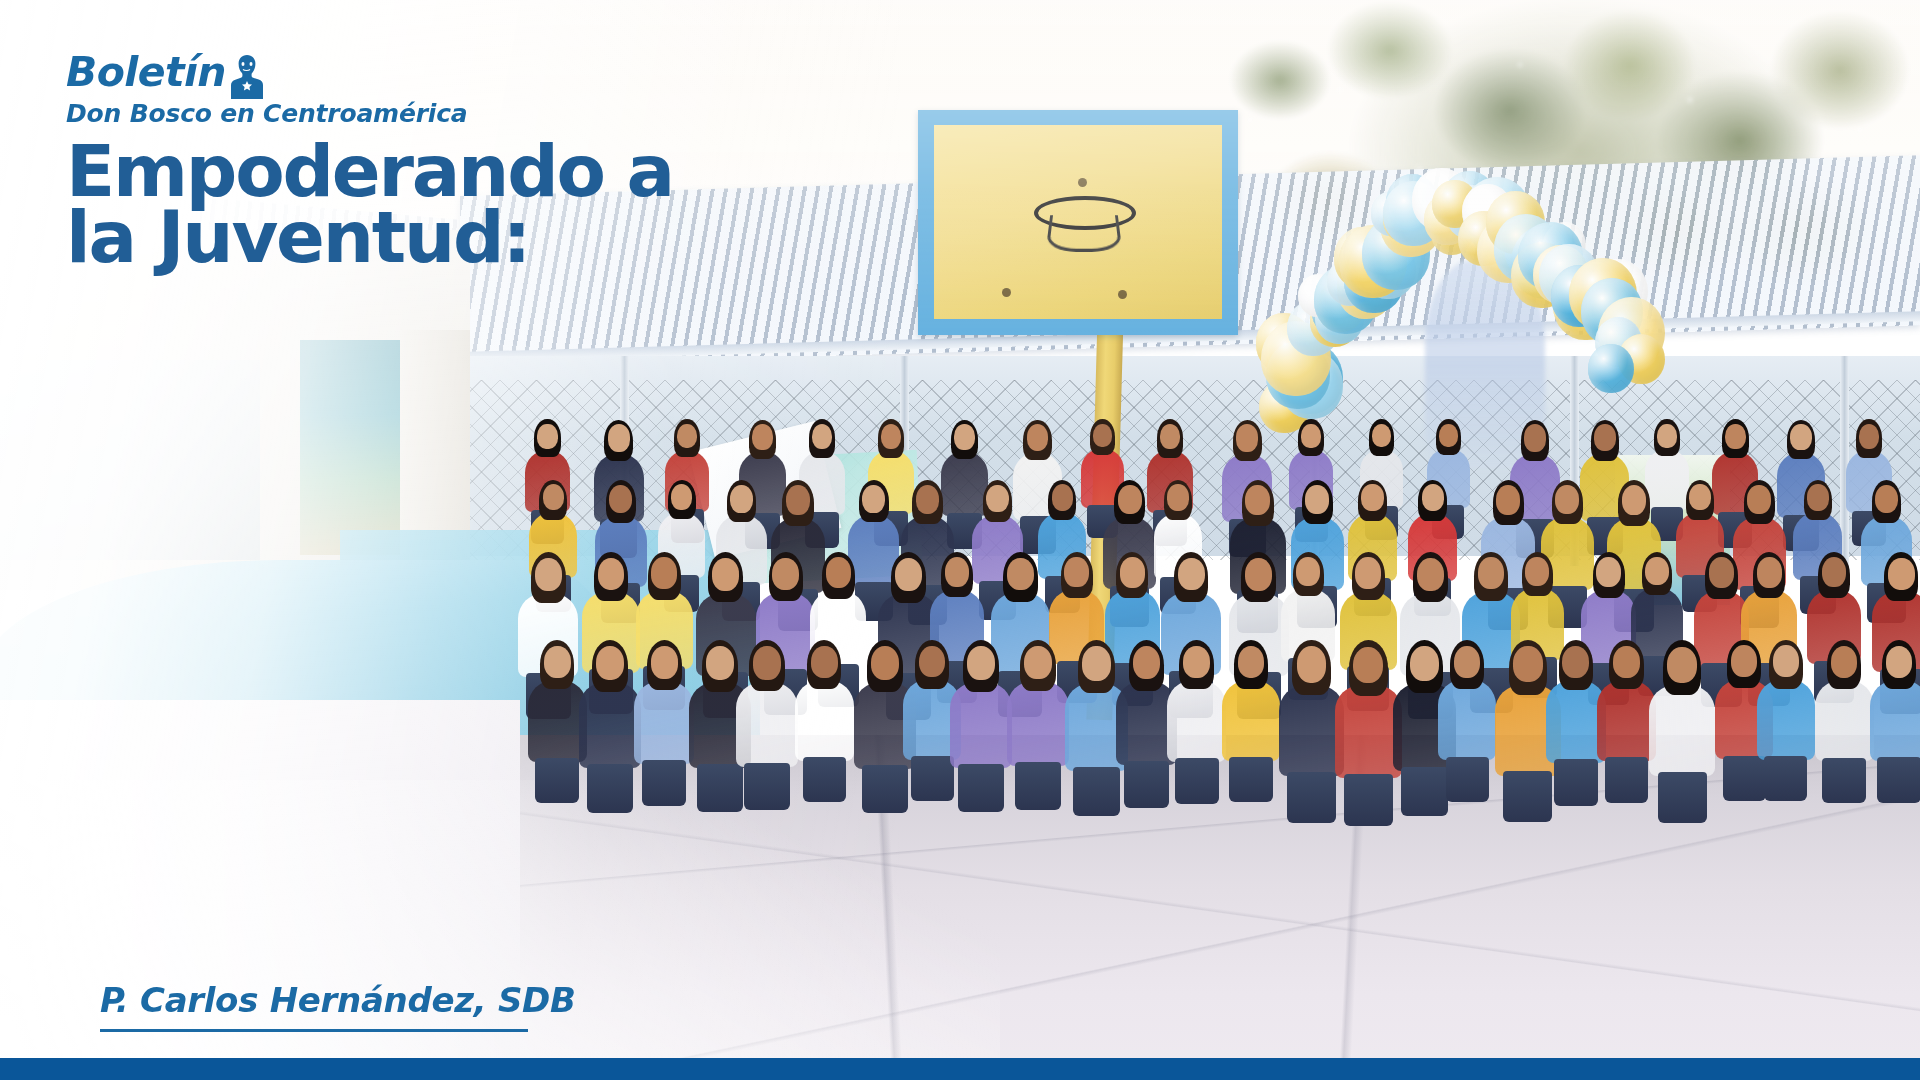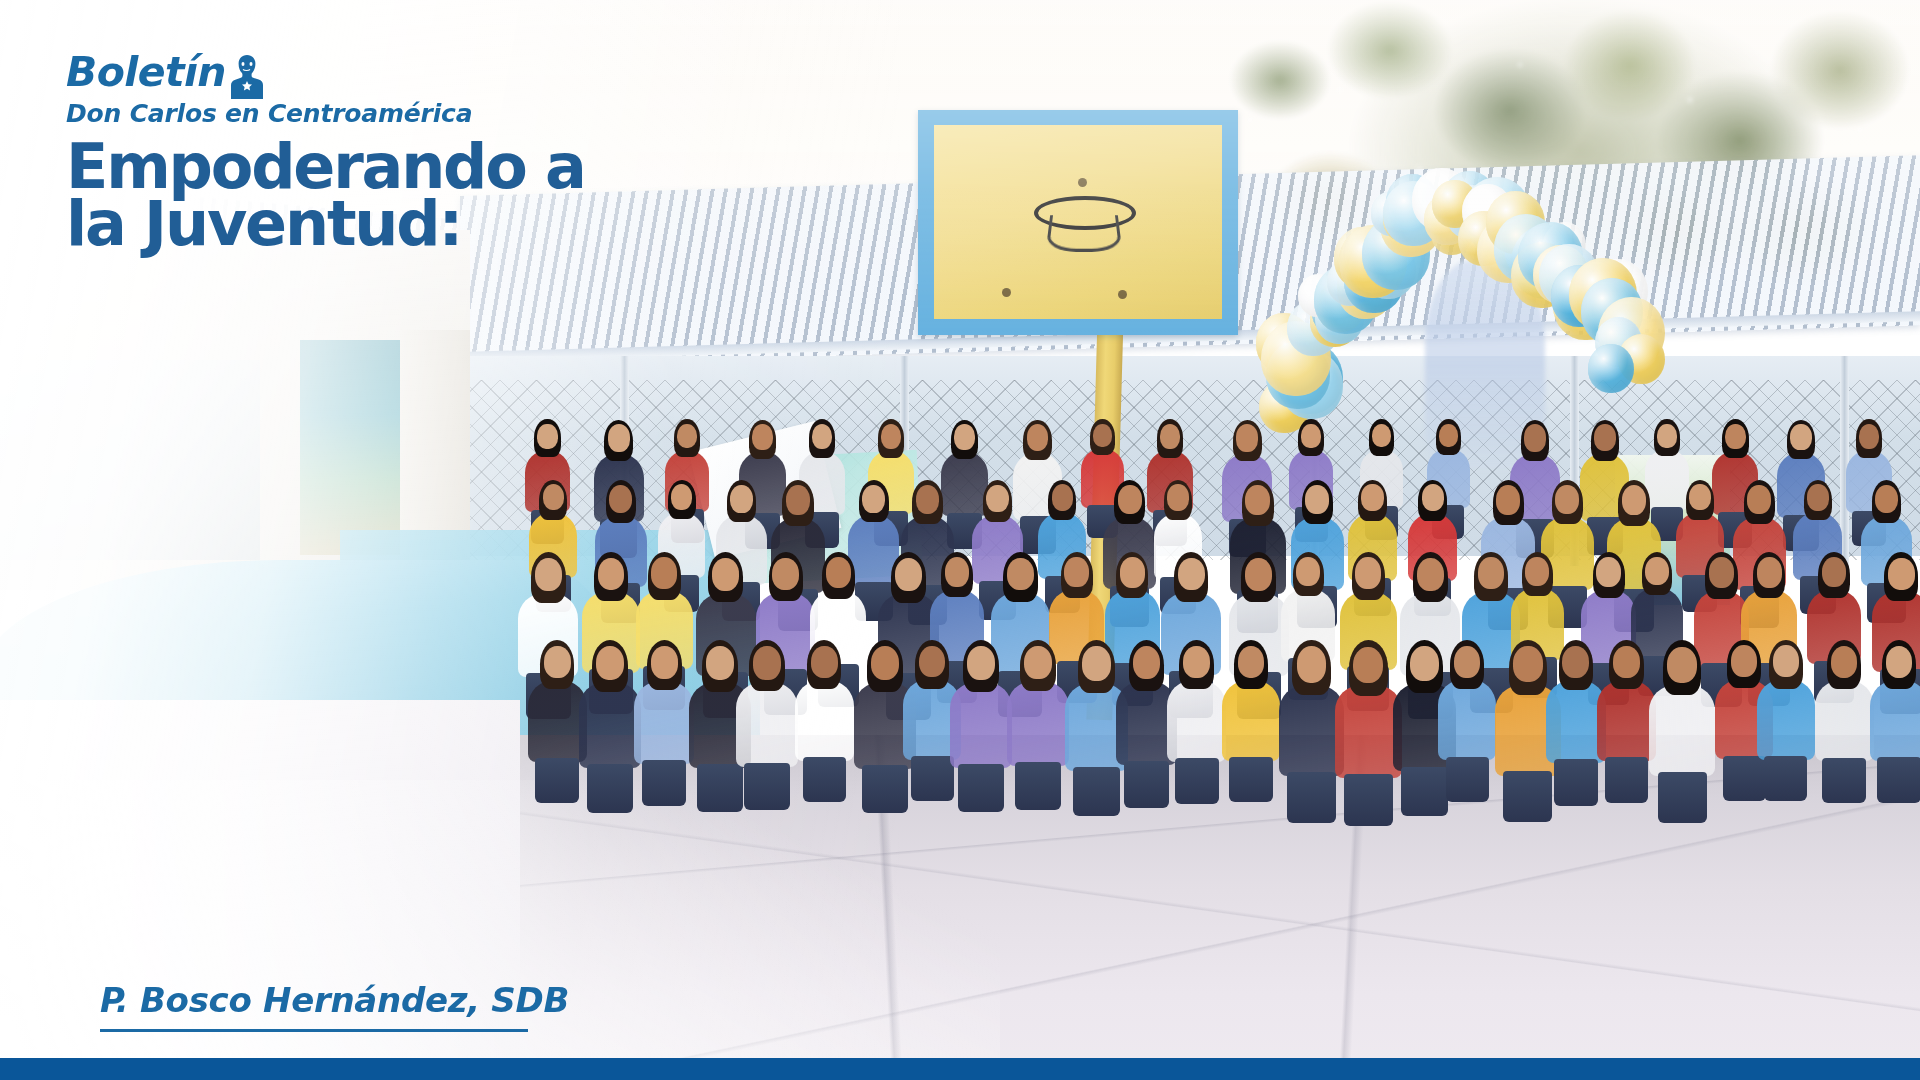--- a/index.html
+++ b/index.html
@@ -246,21 +246,21 @@
     font-family:"DejaVu Sans",sans-serif;
     font-weight:bold;font-style:italic;
     font-size:25px;color:#1B6AA5;
     margin-top:3px;letter-spacing:-.2px;
   }
 
   .headline{
     position:absolute;left:66px;top:138px;z-index:40;
     font-family:"DejaVu Sans",sans-serif;
     font-weight:bold;
-    font-size:62px;line-height:.92;
+    font-size:72px;line-height:.92;
     color:#215E96;
     letter-spacing:-2.2px;
   }
   .headline .l2{display:block;}
 
   .sub-banner{
     position:absolute;left:62px;top:341px;z-index:40;
     background:#EFC84C;
     padding:9px 18px 12px 20px;
     display:inline-block;
@@ -972,28 +972,28 @@
       <span class="brand-icon">
         <svg viewBox="0 0 34 48" width="34" height="48" aria-hidden="true">
           <path d="M17 4c5.2 0 8.4 3.6 8.4 8.6 0 4.2-1.4 7-2.7 8.6-.6.8-1.1 1.3-1.1 2.1v1.6c0 .9.6 1.5 1.6 1.8l5.5 1.9c2.6.9 4.3 2.6 4.3 5.3V48H1v-14c0-2.7 1.7-4.4 4.3-5.3l5.5-1.9c1-.3 1.6-.9 1.6-1.8v-1.6c0-.8-.5-1.3-1.1-2.1-1.3-1.6-2.7-4.4-2.7-8.6C8.6 7.6 11.8 4 17 4z" fill="#1B6AA5"></path>
           <ellipse cx="13" cy="13" rx="1.5" ry="1.9" fill="#ffffff"></ellipse>
           <ellipse cx="21" cy="13" rx="1.5" ry="1.9" fill="#ffffff"></ellipse>
           <path d="M13 18.5c1.6 1.3 5.4 1.3 7 0" stroke="#ffffff" stroke-width="1.2" fill="none"></path>
           <path d="M17 30l1.5 3.2 3.5.4-2.6 2.4.7 3.5L17 37.8l-3.1 1.7.7-3.5-2.6-2.4 3.5-.4z" fill="#ffffff"></path>
         </svg>
       </span>
     </div>
-    <div class="brand-sub">Don Carlos en Centroamérica</div>
+    <div class="brand-sub">Don Bosco en Centroamérica</div>
   </div>
 
   <div class="headline">
     <span class="l1">Empoderando a</span>
     <span class="l2">la Juventud:</span>
   </div>
 
 
   <div class="author">
-    <div class="author-name">P. Bosco Hernández, SDB</div>
+    <div class="author-name">P. Carlos Hernández, SDB</div>
     <div class="author-rule"></div>
   </div>
 
   <div class="bottom-bar"></div>
 </div>
 
 </body></html>

